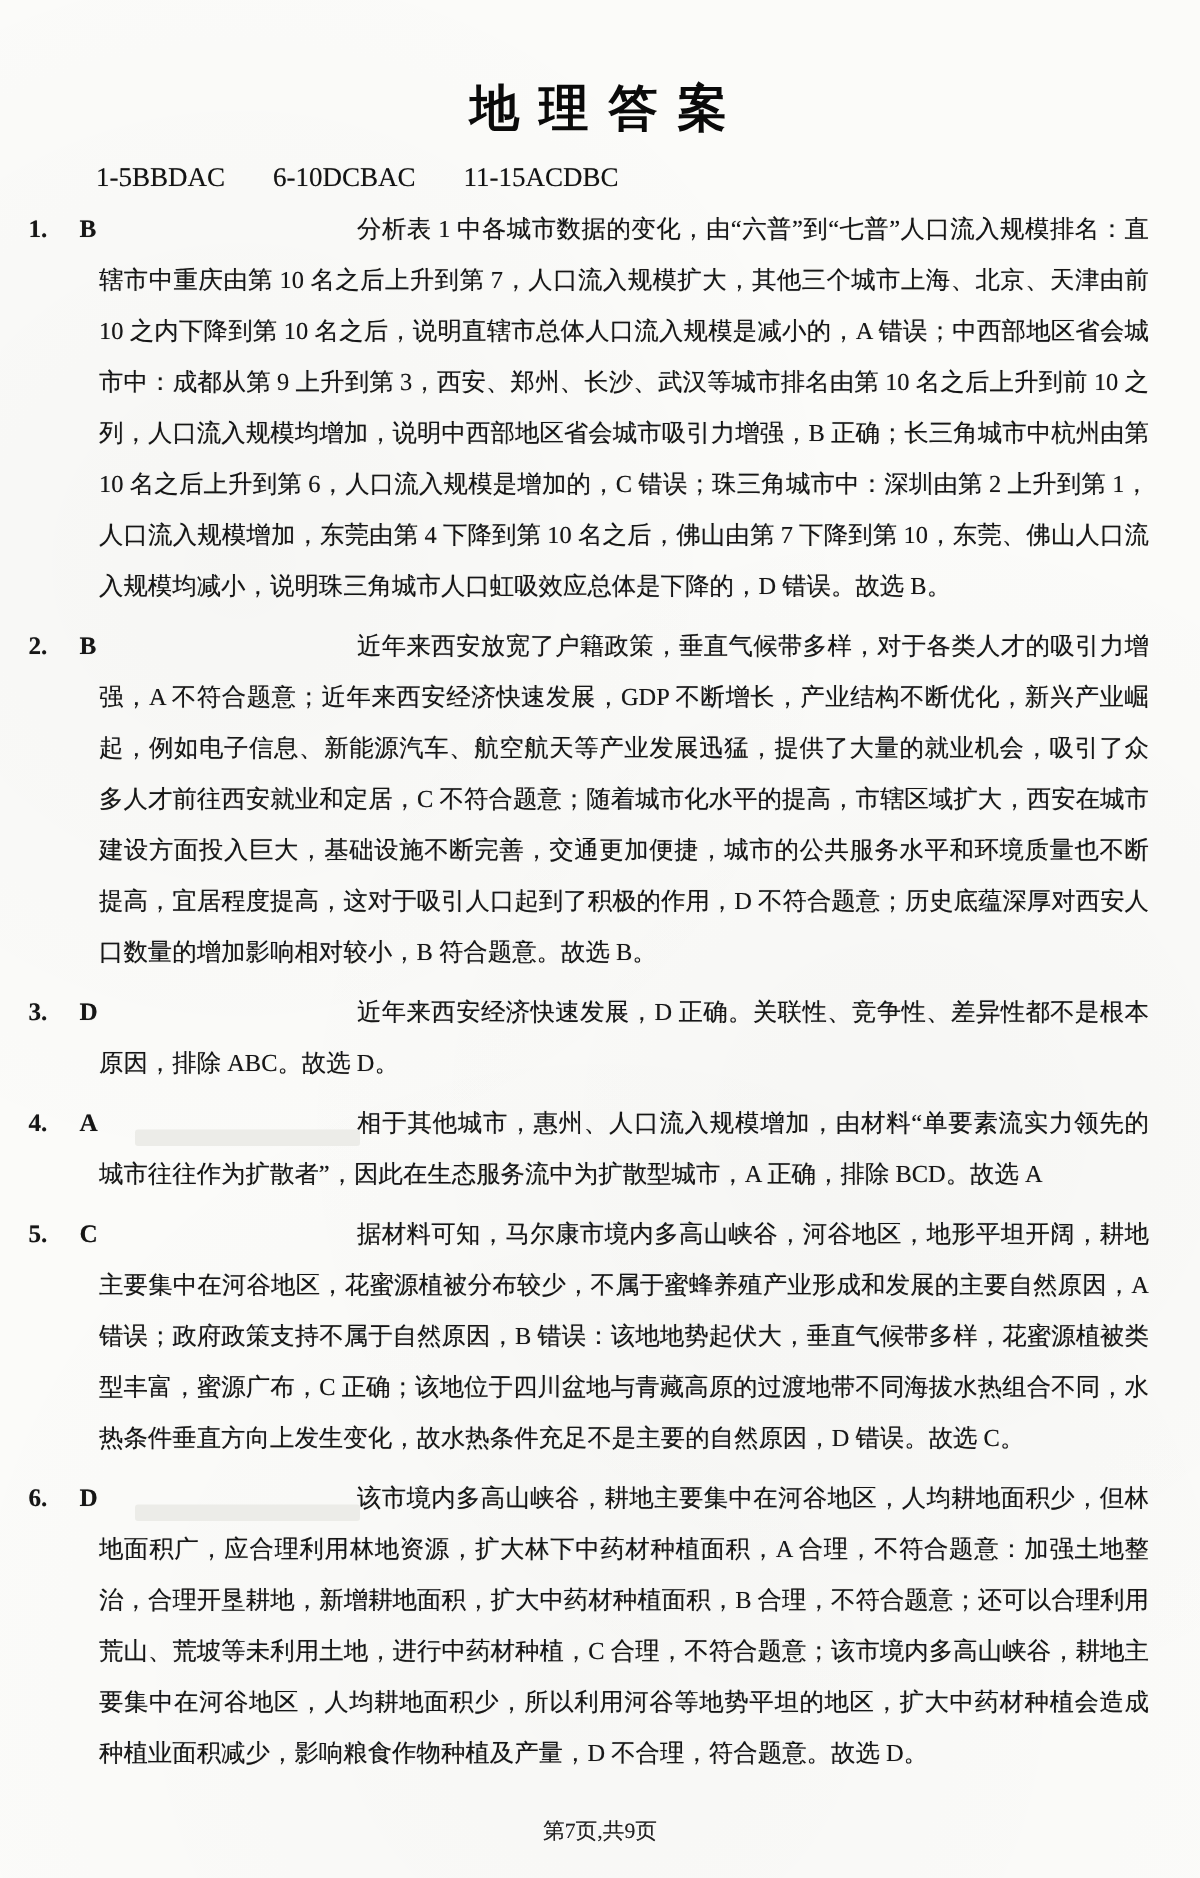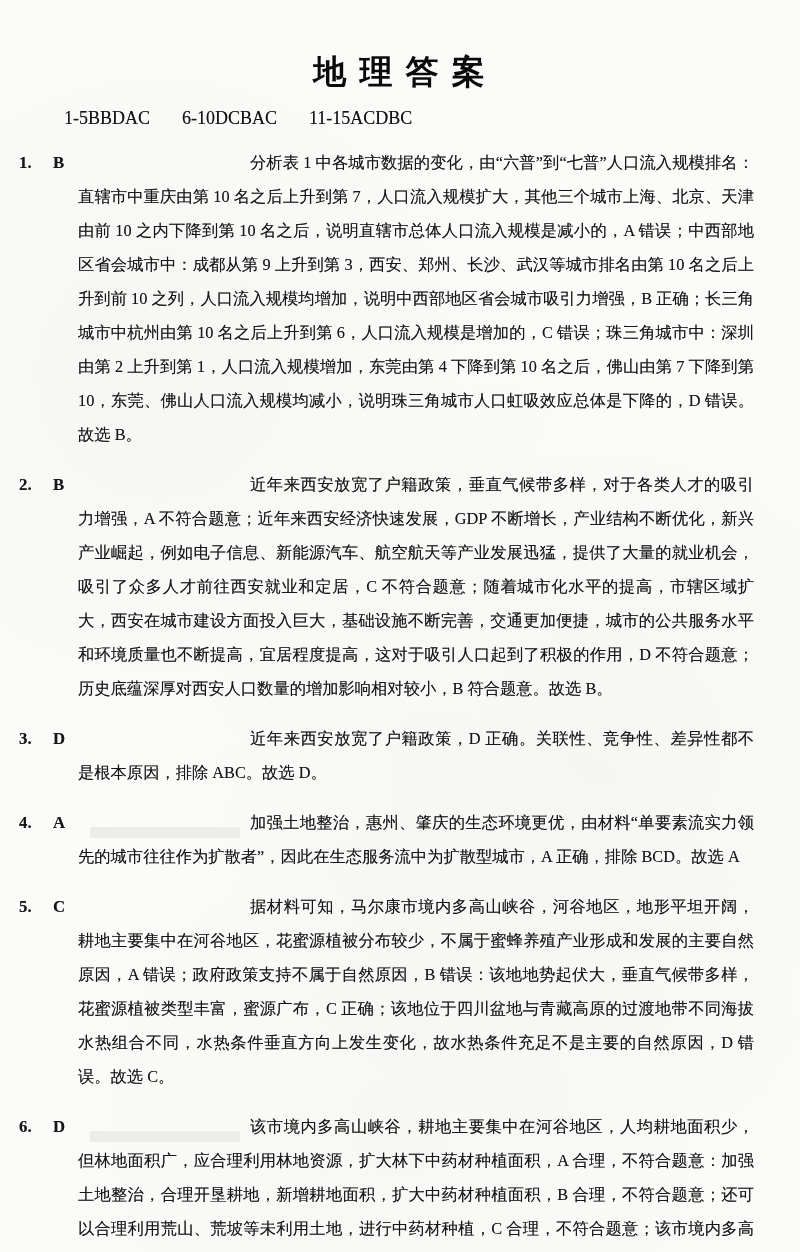--- a/index.html
+++ b/index.html
@@ -50,21 +50,21 @@
   .item {
     position: relative;
     margin: 0 30px 6px 62px;
     font-size: 16.3px;
     line-height: 34px;
     text-align: justify;
     color: #161616;
     text-shadow: 0 0 0.5px rgba(0,0,0,0.45);
   }
   .item .expl {
-    margin: 16px;
+    margin: 4px;
     text-indent: 172px;
     overflow-wrap: break-word;
   }
   .item .num {
     position: absolute;
     left: -43px;
     top: 0;
     font-weight: 700;
     font-size: 16.8px;
   }
@@ -119,39 +119,40 @@
 
     <div class="item">
       <span class="num">2.</span>
       <span class="ans">B</span>
       <p class="expl">近年来西安放宽了户籍政策，垂直气候带多样，对于各类人才的吸引力增强，A 不符合题意；近年来西安经济快速发展，GDP 不断增长，产业结构不断优化，新兴产业崛起，例如电子信息、新能源汽车、航空航天等产业发展迅猛，提供了大量的就业机会，吸引了众多人才前往西安就业和定居，C 不符合题意；随着城市化水平的提高，市辖区域扩大，西安在城市建设方面投入巨大，基础设施不断完善，交通更加便捷，城市的公共服务水平和环境质量也不断提高，宜居程度提高，这对于吸引人口起到了积极的作用，D 不符合题意；历史底蕴深厚对西安人口数量的增加影响相对较小，B 符合题意。故选 B。</p>
     </div>
 
     <div class="item">
       <span class="num">3.</span>
       <span class="ans">D</span>
-      <p class="expl">近年来西安放宽了户籍政策，D 正确。关联性、竞争性、差异性都不是根本原因，排除 ABC。故选 D。</p>
+      <p class="expl">近年来西安经济快速发展，D 正确。关联性、竞争性、差异性都不是根本原因，排除 ABC。故选 D。</p>
     </div>
 
     <div class="item">
       <span class="num">4.</span>
       <span class="ans">A</span>
       <span class="artifact"></span>
-      <p class="expl">加强土地整治，惠州、肇庆的生态环境更优，由材料“单要素流实力领先的城市往往作为扩散者”，因此在生态服务流中为扩散型城市，A 正确，排除 BCD。故选 A</p>
+      <p class="expl">相于其他城市，惠州、人口流入规模增加，由材料“单要素流实力领先的城市往往作为扩散者”，因此在生态服务流中为扩散型城市，A 正确，排除 BCD。故选 A</p>
     </div>
 
     <div class="item">
       <span class="num">5.</span>
       <span class="ans">C</span>
       <p class="expl">据材料可知，马尔康市境内多高山峡谷，河谷地区，地形平坦开阔，耕地主要集中在河谷地区，花蜜源植被分布较少，不属于蜜蜂养殖产业形成和发展的主要自然原因，A 错误；政府政策支持不属于自然原因，B 错误：该地地势起伏大，垂直气候带多样，花蜜源植被类型丰富，蜜源广布，C 正确；该地位于四川盆地与青藏高原的过渡地带不同海拔水热组合不同，水热条件垂直方向上发生变化，故水热条件充足不是主要的自然原因，D 错误。故选 C。</p>
     </div>
 
     <div class="item">
       <span class="num">6.</span>
       <span class="ans">D</span>
       <span class="artifact"></span>
       <p class="expl">该市境内多高山峡谷，耕地主要集中在河谷地区，人均耕地面积少，但林地面积广，应合理利用林地资源，扩大林下中药材种植面积，A 合理，不符合题意：加强土地整治，合理开垦耕地，新增耕地面积，扩大中药材种植面积，B 合理，不符合题意；还可以合理利用荒山、荒坡等未利用土地，进行中药材种植，C 合理，不符合题意；该市境内多高山峡谷，耕地主要集中在河谷地区，人均耕地面积少，所以利用河谷等地势平坦的地区，扩大中药材种植会造成种植业面积减少，影响粮食作物种植及产量，D 不合理，符合题意。故选 D。</p>
     </div>
 
   </div>
 
+  <div class="page-footer">第7页,共9页</div>
 
 </div>
 
 </body></html>

